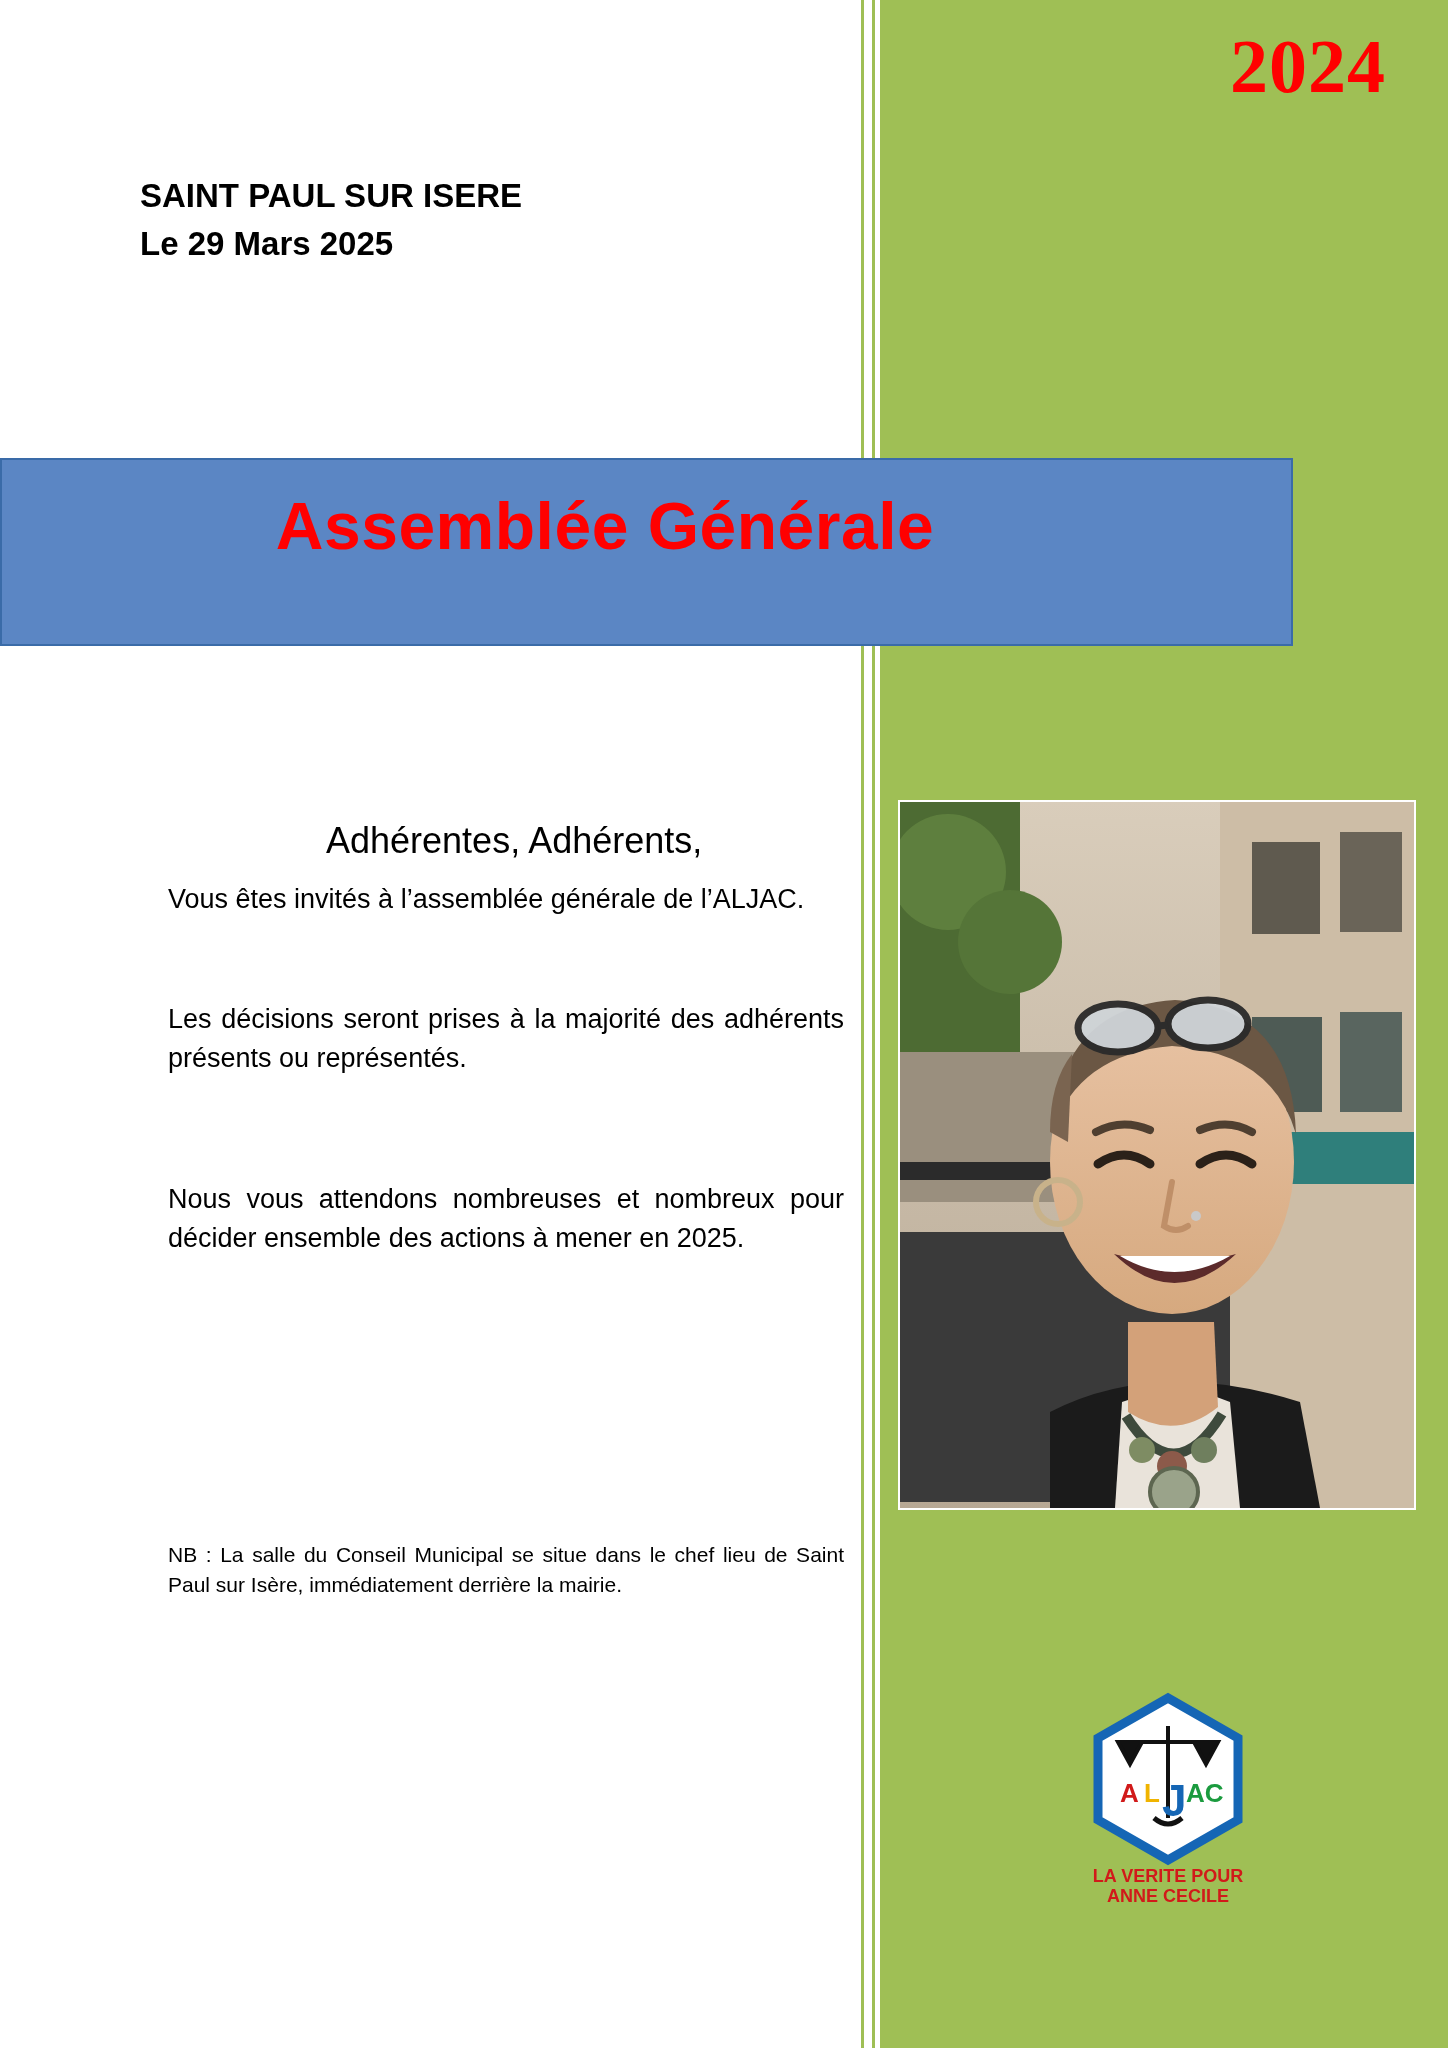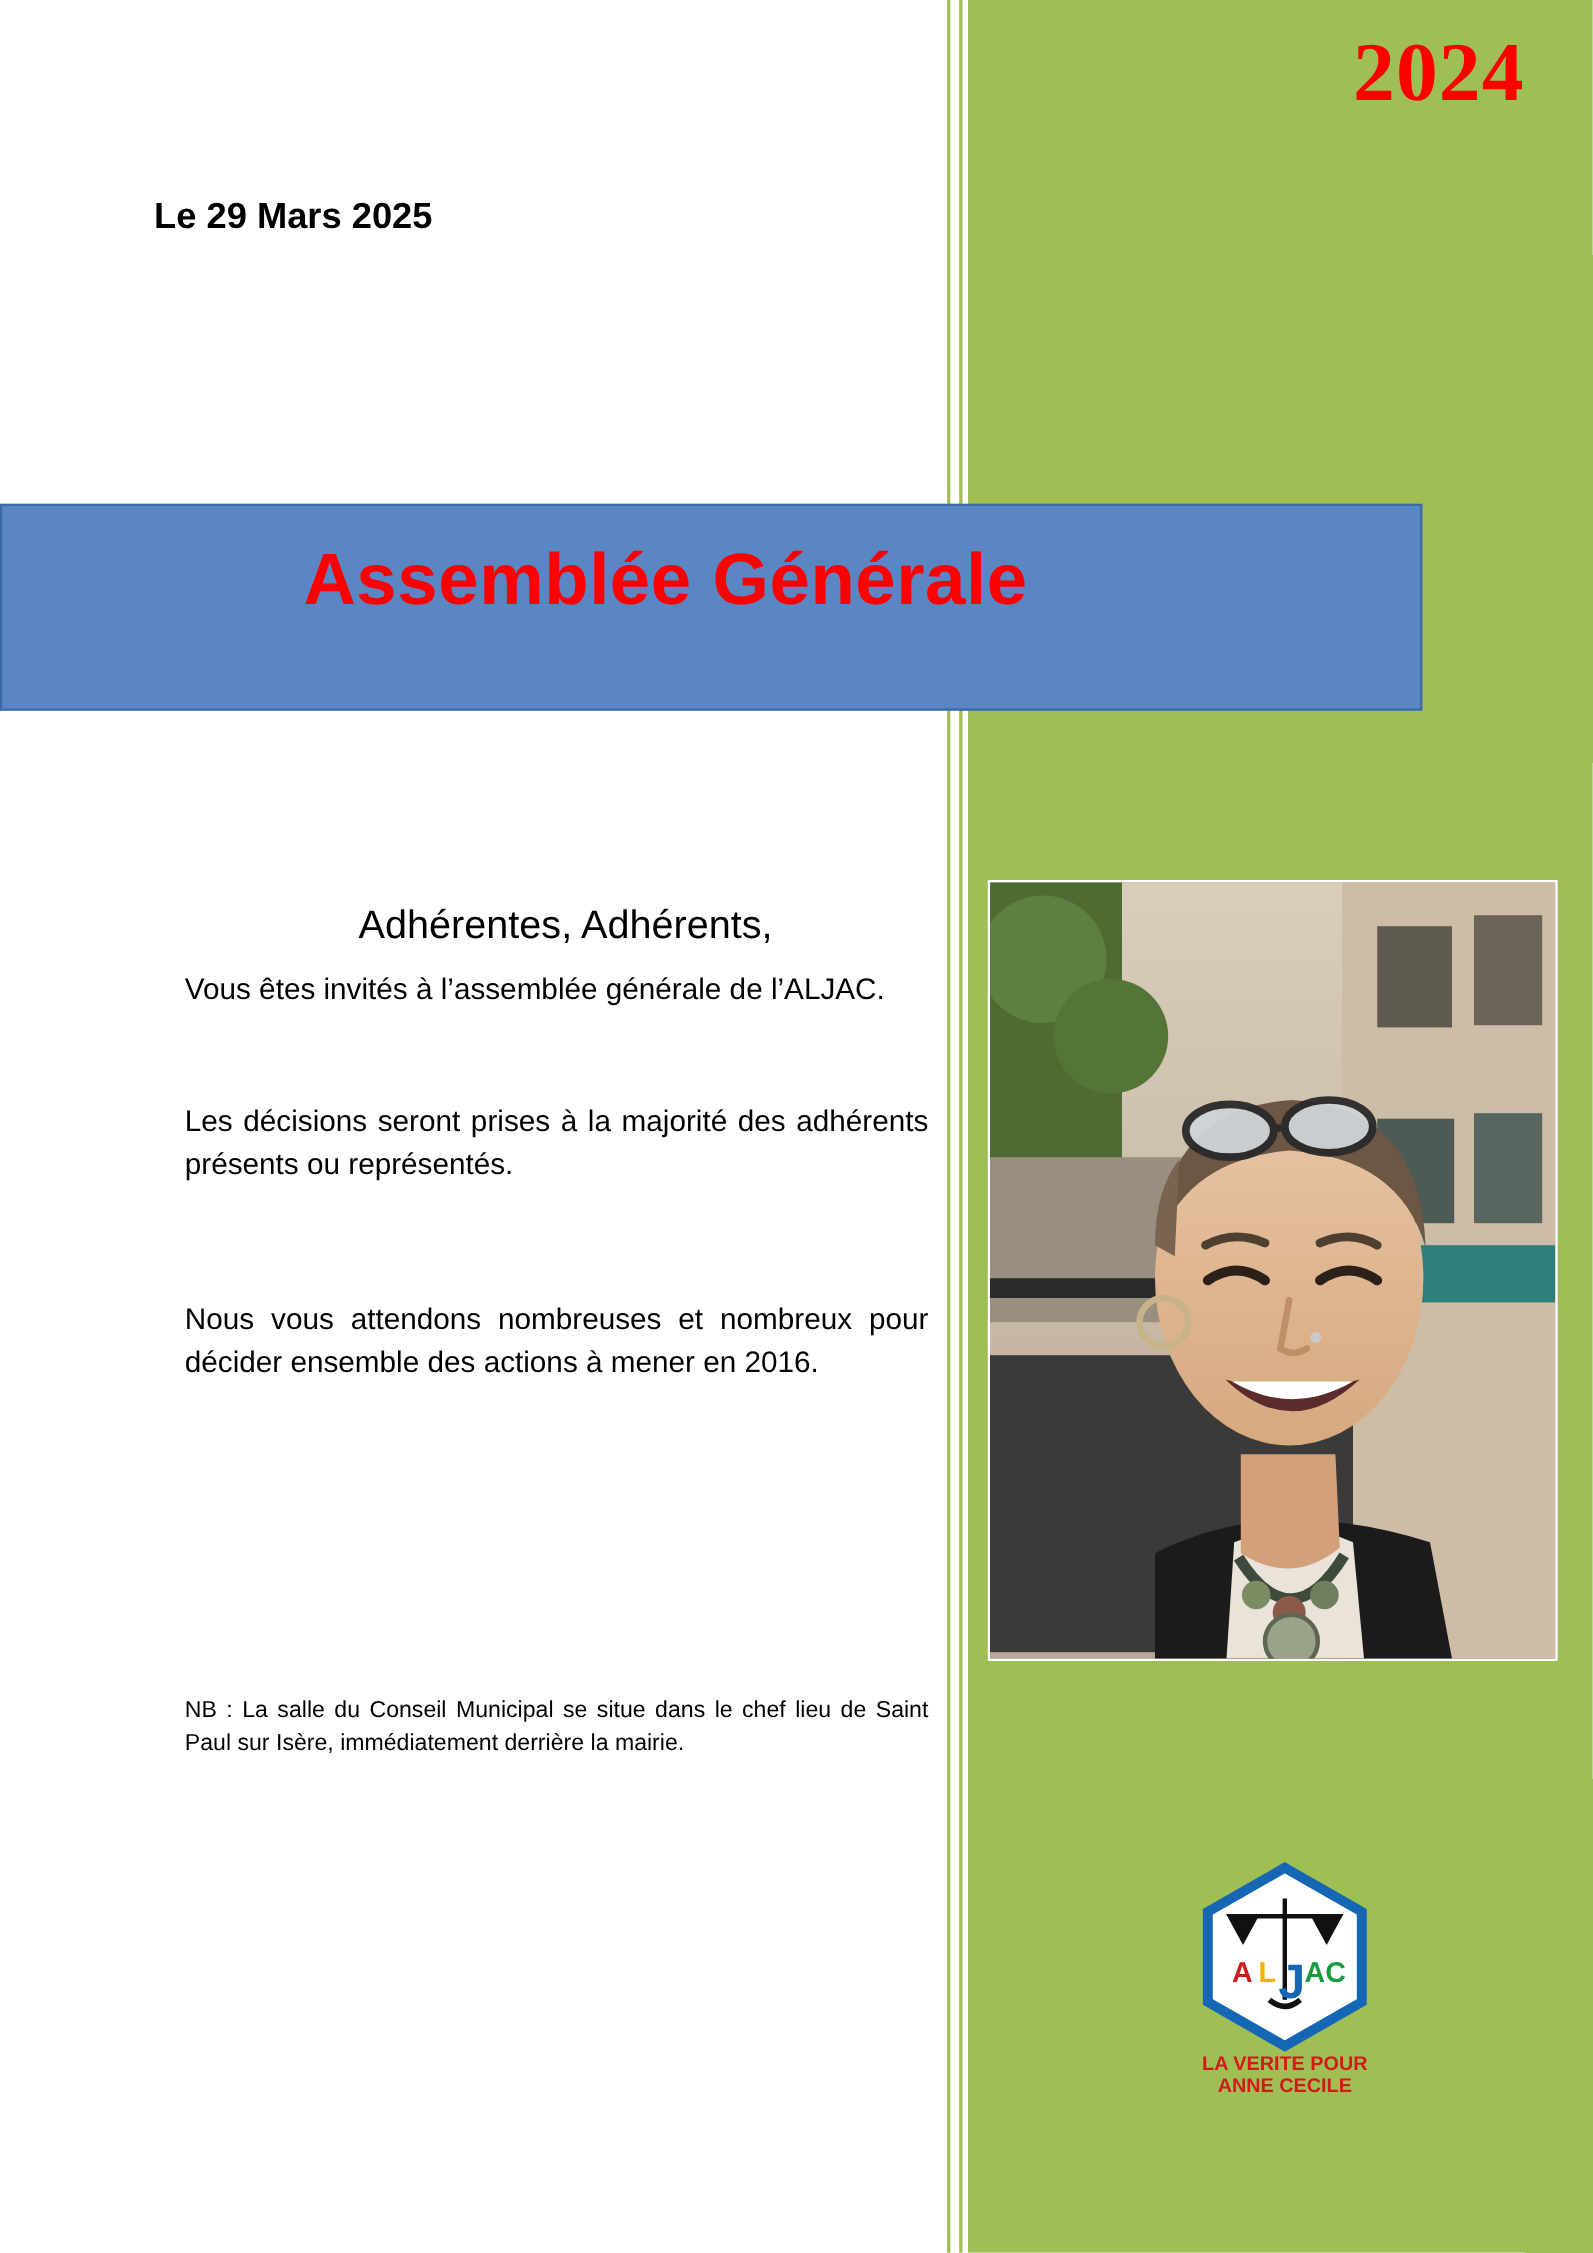--- a/index.html
+++ b/index.html
@@ -157,30 +157,31 @@
 </head>
 <body>
 
 <div class="green-panel"></div>
 <div class="rule-a"></div>
 <div class="rule-b"></div>
 
 <div class="year">2024</div>
 
 <div class="header-block">
+  <div class="line">SAINT PAUL SUR ISERE</div>
   <div class="line">Le 29 Mars 2025</div>
 </div>
 
 <div class="banner"></div>
 <div class="banner-title">Assemblée Générale</div>
 
 <div class="salutation">Adhérentes, Adhérents,</div>
 <div class="para para-1">Vous êtes invités à l’assemblée générale de l’ALJAC.</div>
 <div class="para para-2">Les décisions seront prises à la majorité des adhérents présents ou représentés.</div>
-<div class="para para-3">Nous vous attendons nombreuses et nombreux pour décider ensemble des actions à mener en 2016.</div>
+<div class="para para-3">Nous vous attendons nombreuses et nombreux pour décider ensemble des actions à mener en 2025.</div>
 <div class="nb">NB : La salle du Conseil Municipal se situe dans le chef lieu de Saint Paul sur Isère, immédiatement derrière la mairie.</div>
 
 <div class="photo">
   <svg width="514" height="706" viewBox="0 0 514 706" xmlns="http://www.w3.org/2000/svg">
     <defs>
       <linearGradient id="bldg" x1="0" y1="0" x2="0" y2="1">
         <stop offset="0%" stop-color="#d9cdbb"></stop>
         <stop offset="100%" stop-color="#b7a894"></stop>
       </linearGradient>
       <linearGradient id="skin" x1="0" y1="0" x2="0" y2="1">

